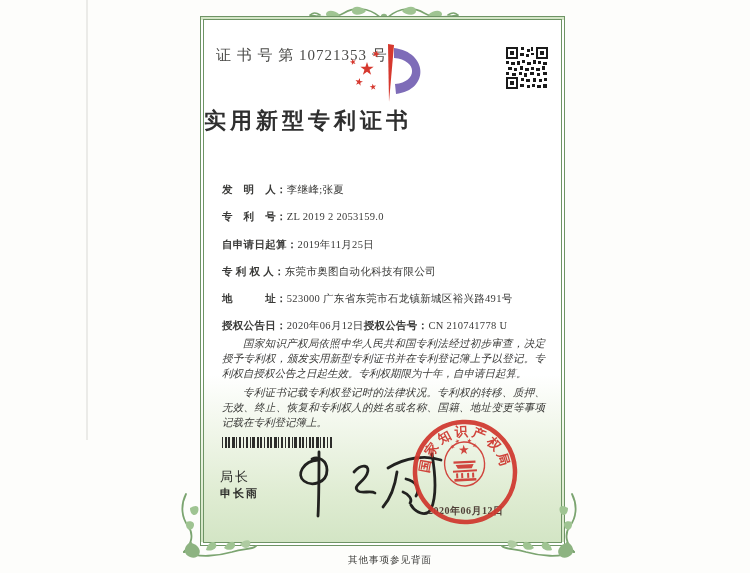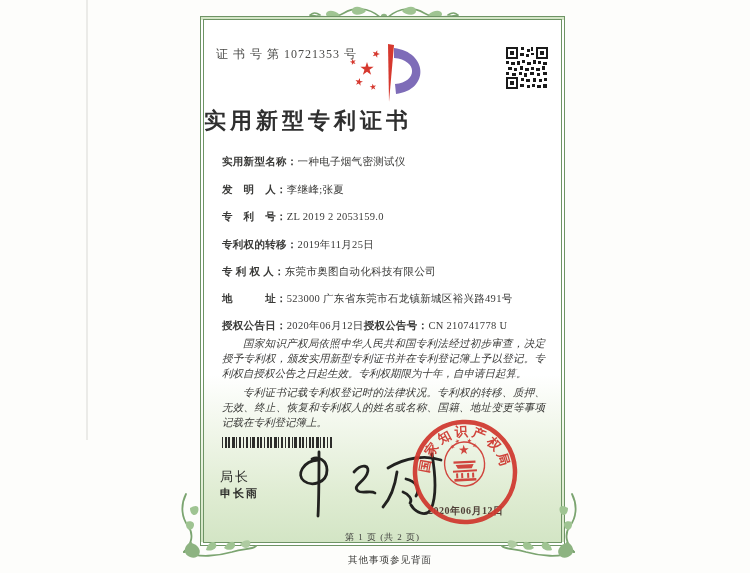--- a/index.html
+++ b/index.html
@@ -7,21 +7,21 @@
     position:relative;width:750px;height:573px;overflow:hidden;
     background:#fdfdfb;
     font-family:"Liberation Serif","DejaVu Serif",serif;
   }
   .scan-edge{position:absolute;left:86px;top:0;width:2px;height:440px;background:#ebebe8;}
   .frame{
     position:absolute;left:200px;top:16px;width:365px;height:530px;
     box-sizing:border-box;border:4px double #6e9465;
     background:linear-gradient(180deg,#ffffff 0%,#ffffff 68%,#f0f6e9 79%,#dfecd2 91%,#d3e5c5 100%);
   }
-  .cert-number{position:absolute;left:12px;top:26px;font-size:12px;letter-spacing:1px;color:#4a4a48;white-space:nowrap;}
+  .cert-number{position:absolute;left:12px;top:26px;font-size:15px;letter-spacing:1px;color:#4a4a48;white-space:nowrap;}
   .logo{position:absolute;left:138px;top:22px;width:92px;height:66px;}
   .qr{position:absolute;left:302px;top:27px;width:42px;height:42px;}
   .title{position:absolute;left:0;right:0;top:86px;margin:0;text-align:left;
     font-size:22px;font-weight:bold;letter-spacing:4px;color:#2f2f2f;}
   .row{position:absolute;left:18px;font-size:10.5px;color:#3a3a38;white-space:nowrap;letter-spacing:.3px;}
   .flabel{font-weight:bold;}
   .grant-second{}
   .paras{position:absolute;left:14px;top:312px;width:331px;font-size:10.5px;line-height:15px;
     color:#3b3b39;font-style:italic;text-align:justify;}
   .paras p{margin:4px;text-indent:2em;}
@@ -122,31 +122,28 @@
         <rect x="14" y="37" width="4" height="3"></rect>
           <rect x="21" y="38" width="3" height="3"></rect>
           <rect x="26" y="37" width="3" height="3"></rect>
         <rect x="31" y="38" width="4" height="3"></rect>
           <rect x="37" y="37" width="4" height="4"></rect>
       </g>
     </svg>
 
     <h1 class="title">实用新型专利证书</h1>
 
-    <div class="row" style="top:135px">
-      <span class="flabel">实用新型名称：</span><span>一种电子烟气密测试仪</span>
-    </div>
     <div class="row" style="top:163px">
       <span class="flabel">发　明　人：</span><span>李继峰;张夏</span>
     </div>
     <div class="row" style="top:190px">
       <span class="flabel">专　利　号：</span><span>ZL 2019 2 2053159.0</span>
     </div>
     <div class="row" style="top:218px">
-      <span class="flabel">专利权的转移：</span><span>2019年11月25日</span>
+      <span class="flabel">自申请日起算：</span><span>2019年11月25日</span>
     </div>
     <div class="row" style="top:245px">
       <span class="flabel">专 利 权 人：</span><span>东莞市奥图自动化科技有限公司</span>
     </div>
     <div class="row" style="top:272px">
       <span class="flabel">地　　　址：</span><span>523000 广东省东莞市石龙镇新城区裕兴路491号</span>
     </div>
     <div class="row" style="top:299px">
       <span class="flabel">授权公告日：</span><span>2020年06月12日</span><span class="flabel grant-second">授权公告号：</span><span>CN 210741778 U</span>
     </div>
@@ -193,21 +190,20 @@
         <path d="M46,47.5 L64,47.5 L62,51.5 L48,51.5 Z"></path>
         <rect x="43" y="53" width="24" height="2"></rect>
         <rect x="46" y="56" width="2" height="5"></rect>
           <rect x="51" y="56" width="2" height="5"></rect>
           <rect x="57" y="56" width="2" height="5"></rect>
           <rect x="62" y="56" width="2" height="5"></rect>
         <rect x="44" y="61.5" width="22" height="2.6"></rect>
       </g>
     </svg>
 
-    <div class="page-note">第 1 页 (共 2 页)</div>
   </div>
 
   <svg class="fl-bl" viewBox="0 0 84 84">
     <g stroke="#7ba470" stroke-width="1.8" fill="none" stroke-linecap="round">
       <path d="M10,16 C4,28 6,40 12,48 C18,56 16,66 8,74"></path>
       <path d="M10,74 C22,80 42,78 56,74 C68,70 76,72 80,68"></path>
       <path d="M8,74 C14,68 20,69 22,74"></path>
       <path d="M16,64 C8,66 6,76 14,79 C21,82 27,75 22,69 C19,65 15,66 16,64 Z" fill="#8db381" stroke="none"></path>
       <path d="M14,30 C20,26 24,28 22,34 C20,39 14,38 14,30 Z" fill="#9fc492" stroke="none"></path>
       <path d="M10,44 C16,42 20,45 17,50 C14,54 9,51 10,44 Z" fill="#9fc492" stroke="none"></path>

